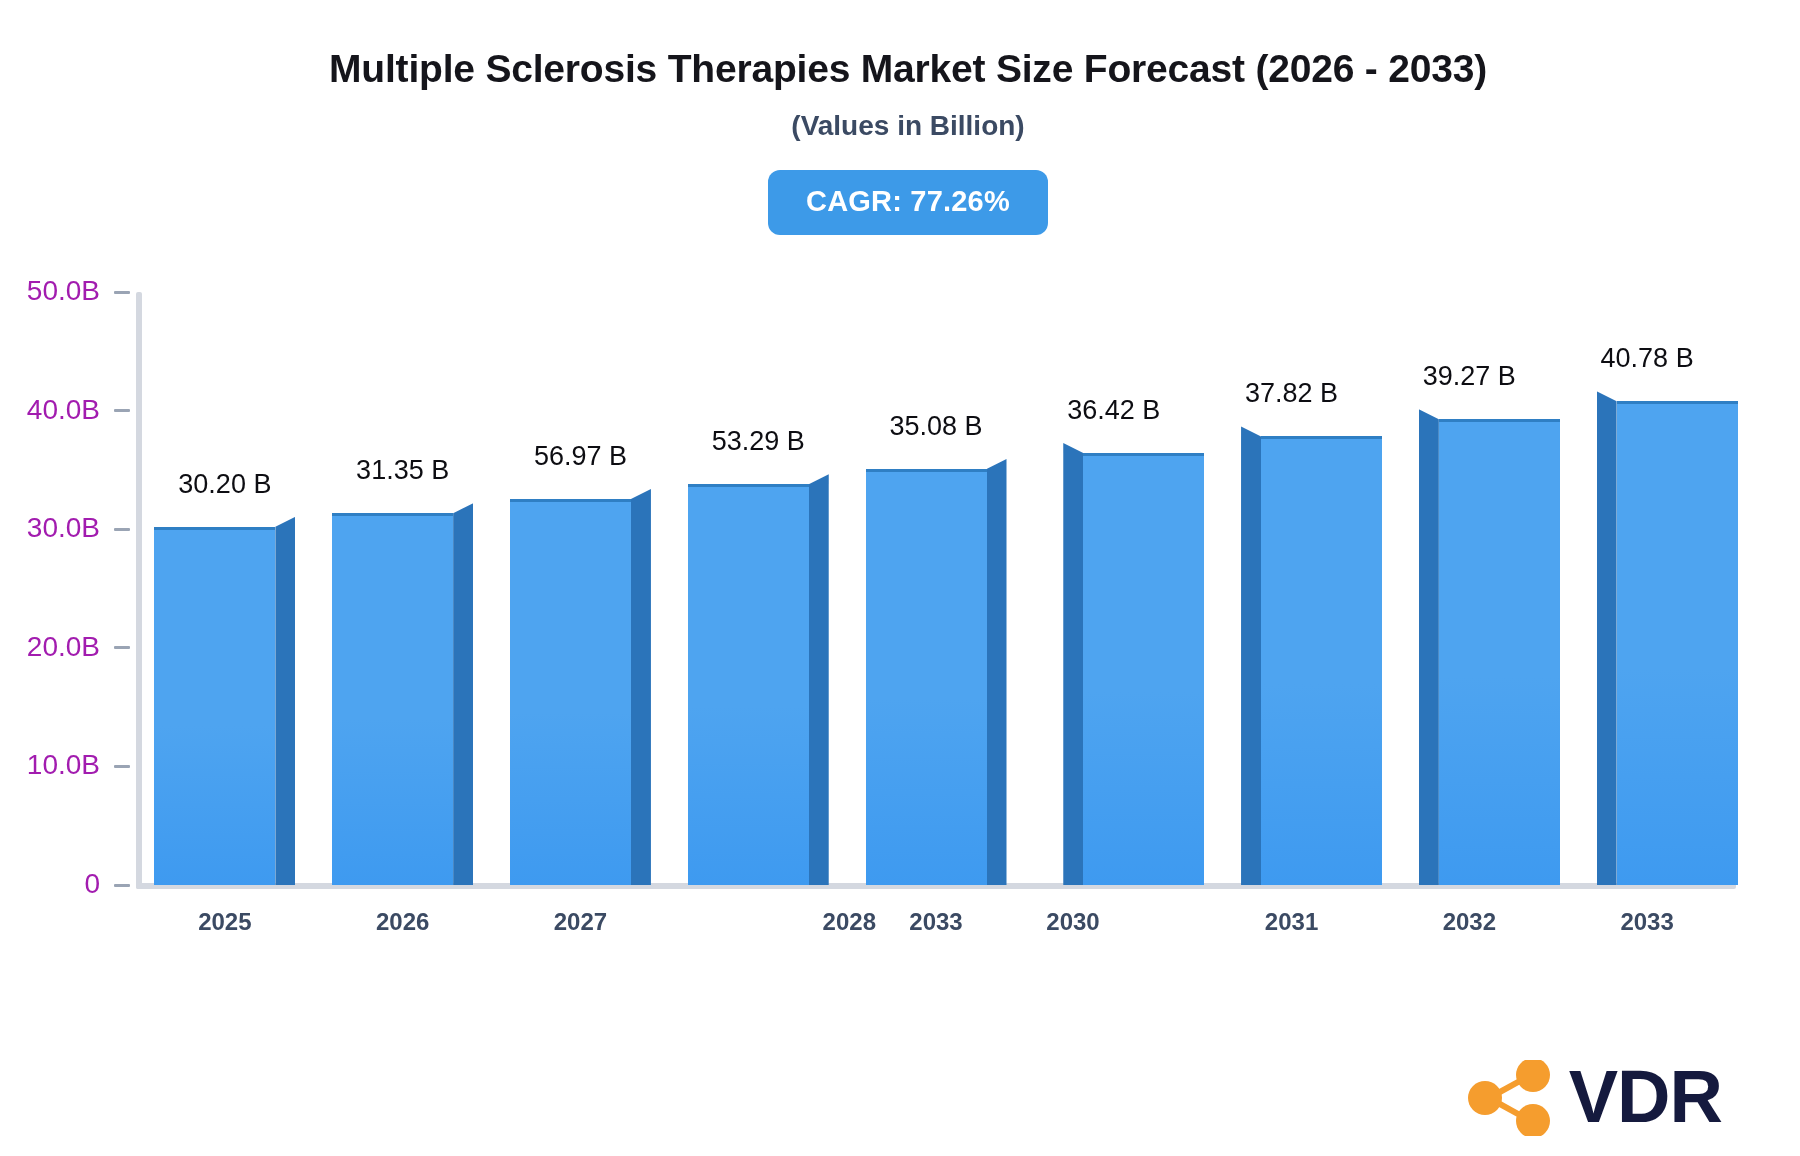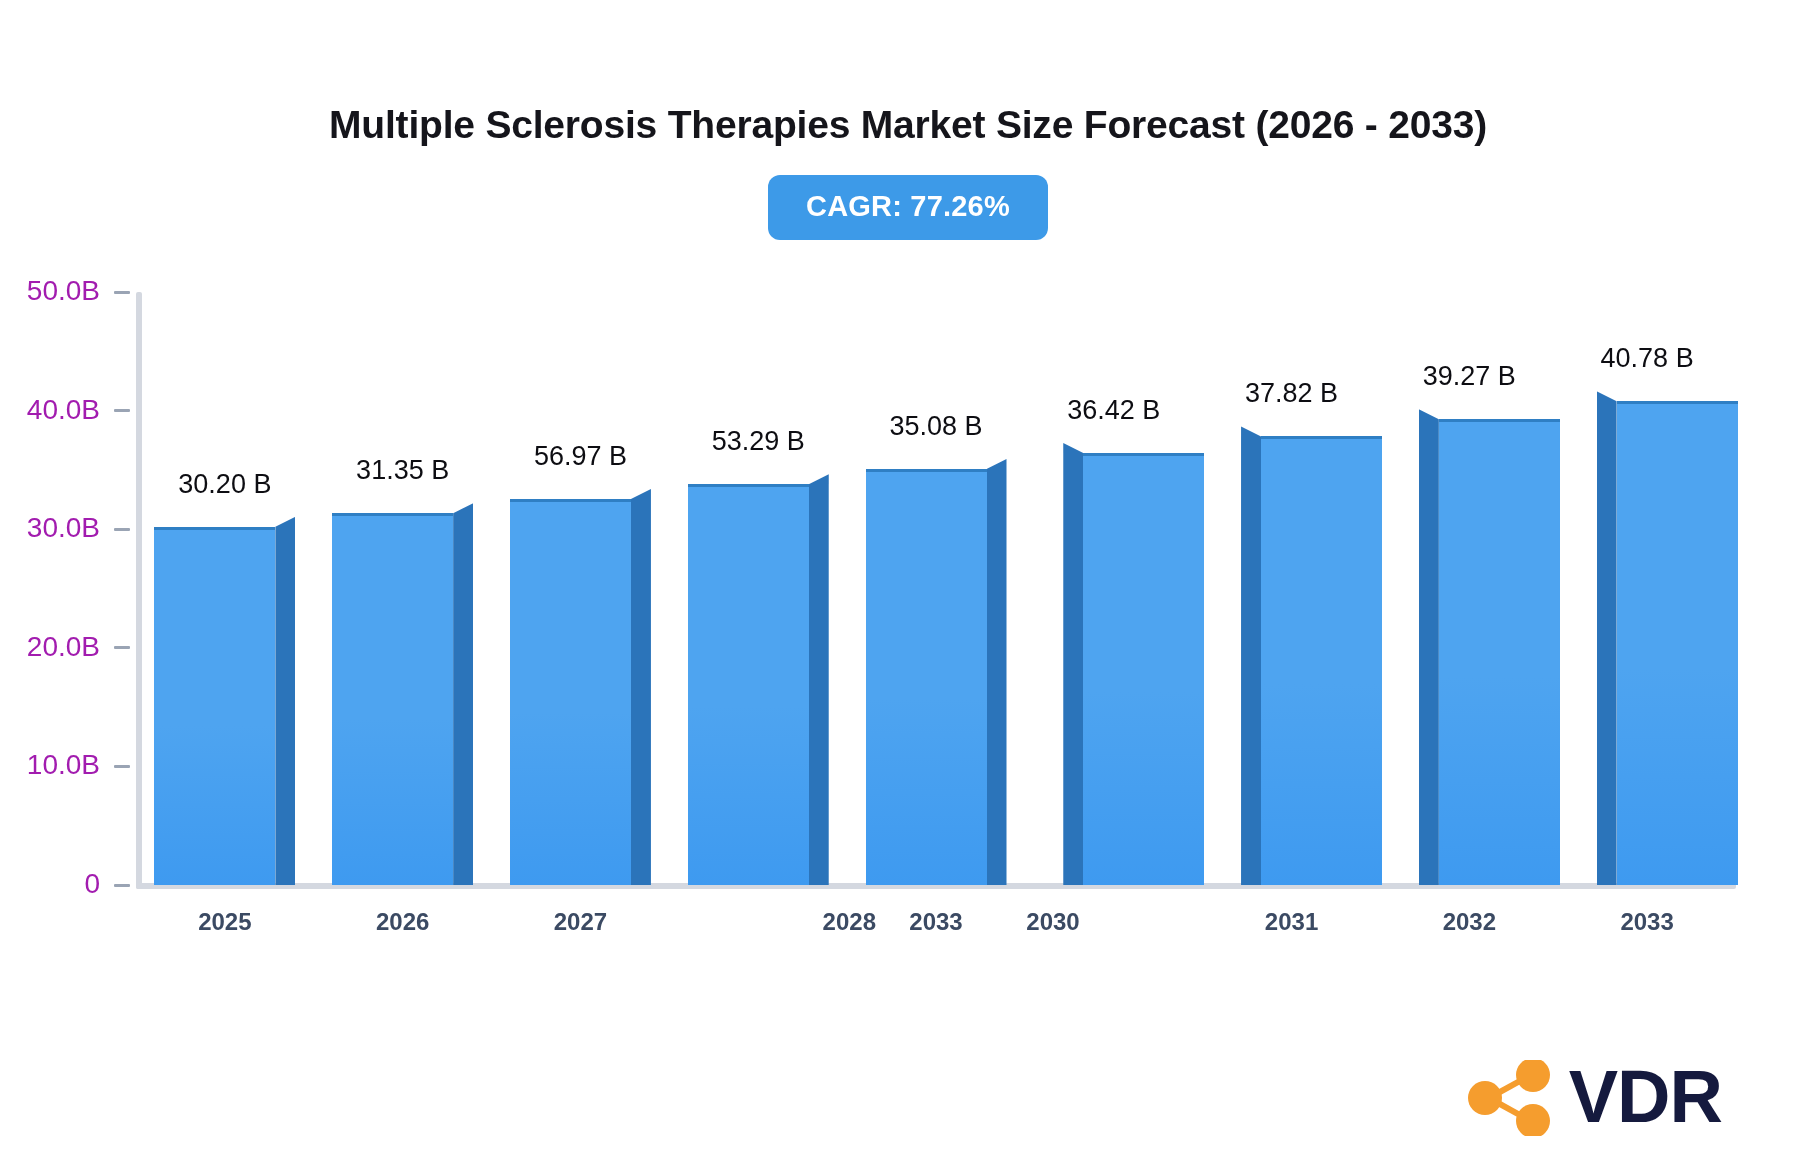--- a/index.html
+++ b/index.html
@@ -11,21 +11,21 @@
     font-family: "Liberation Sans", sans-serif;
     overflow: hidden;
     position: relative;
   }
 
   
   #chart-header {
     position: absolute;
     top: 0; left: 16px; right: 0;
     text-align: center;
-    padding-top: 104px;
+    padding-top: 48px;
   }
   #chart-title {
     font-size: 39px;
     font-weight: bold;
     color: #15151b;
     letter-spacing: -0.2px;
     line-height: 1.1;
     margin: 0;
   }
   #chart-subtitle {
@@ -167,20 +167,21 @@
     color: #151a3e;
     letter-spacing: -1px;
     line-height: 1;
   }
 </style>
 </head>
 <body>
 
 <div id="chart-header">
   <div id="chart-title">Multiple Sclerosis Therapies Market Size Forecast (2026 - 2033)</div>
+  <div id="chart-subtitle">(Values in Billion)</div>
   <div id="cagr-badge">CAGR: 77.26%</div>
 </div>
 
 <div id="plot-area">
 
   <div id="y-axis-line"></div>
   <div id="x-axis-line"></div>
 
   <div id="y-ticks">
       <div class="y-tick" style="top: 292px;">
@@ -263,21 +264,21 @@
           <div class="bar-front" style="width: 121px; height: 483.651px; left: 20px;"></div>
         </div>
       </div>
     </div>
   <div id="x-labels">
       <div class="x-label" style="left: 124.889px;">2025</div>
       <div class="x-label" style="left: 302.667px;">2026</div>
       <div class="x-label" style="left: 480.444px;">2027</div>
       <div class="x-label" style="left: 676px; text-align: right;">2028</div>
       <div class="x-label" style="left: 836px;">2033</div>
-      <div class="x-label" style="left: 953px;">2030</div>
+      <div class="x-label" style="left: 973px;">2030</div>
       <div class="x-label" style="left: 1191.56px;">2031</div>
       <div class="x-label" style="left: 1369.33px;">2032</div>
       <div class="x-label" style="left: 1547.11px;">2033</div>
     </div>
 <div class="bar-label" style="left: 74.8889px; top: 468.828px;">30.20 B</div>
     <div class="bar-label" style="left: 252.667px; top: 455.189px;">31.35 B</div>
     <div class="bar-label" style="left: 430.444px; top: 440.957px;">56.97 B</div>
     <div class="bar-label" style="left: 608.222px; top: 426.251px;">53.29 B</div>
     <div class="bar-label" style="left: 786px; top: 410.951px;">35.08 B</div>
     <div class="bar-label" style="left: 963.778px; top: 395.059px;">36.42 B</div>

